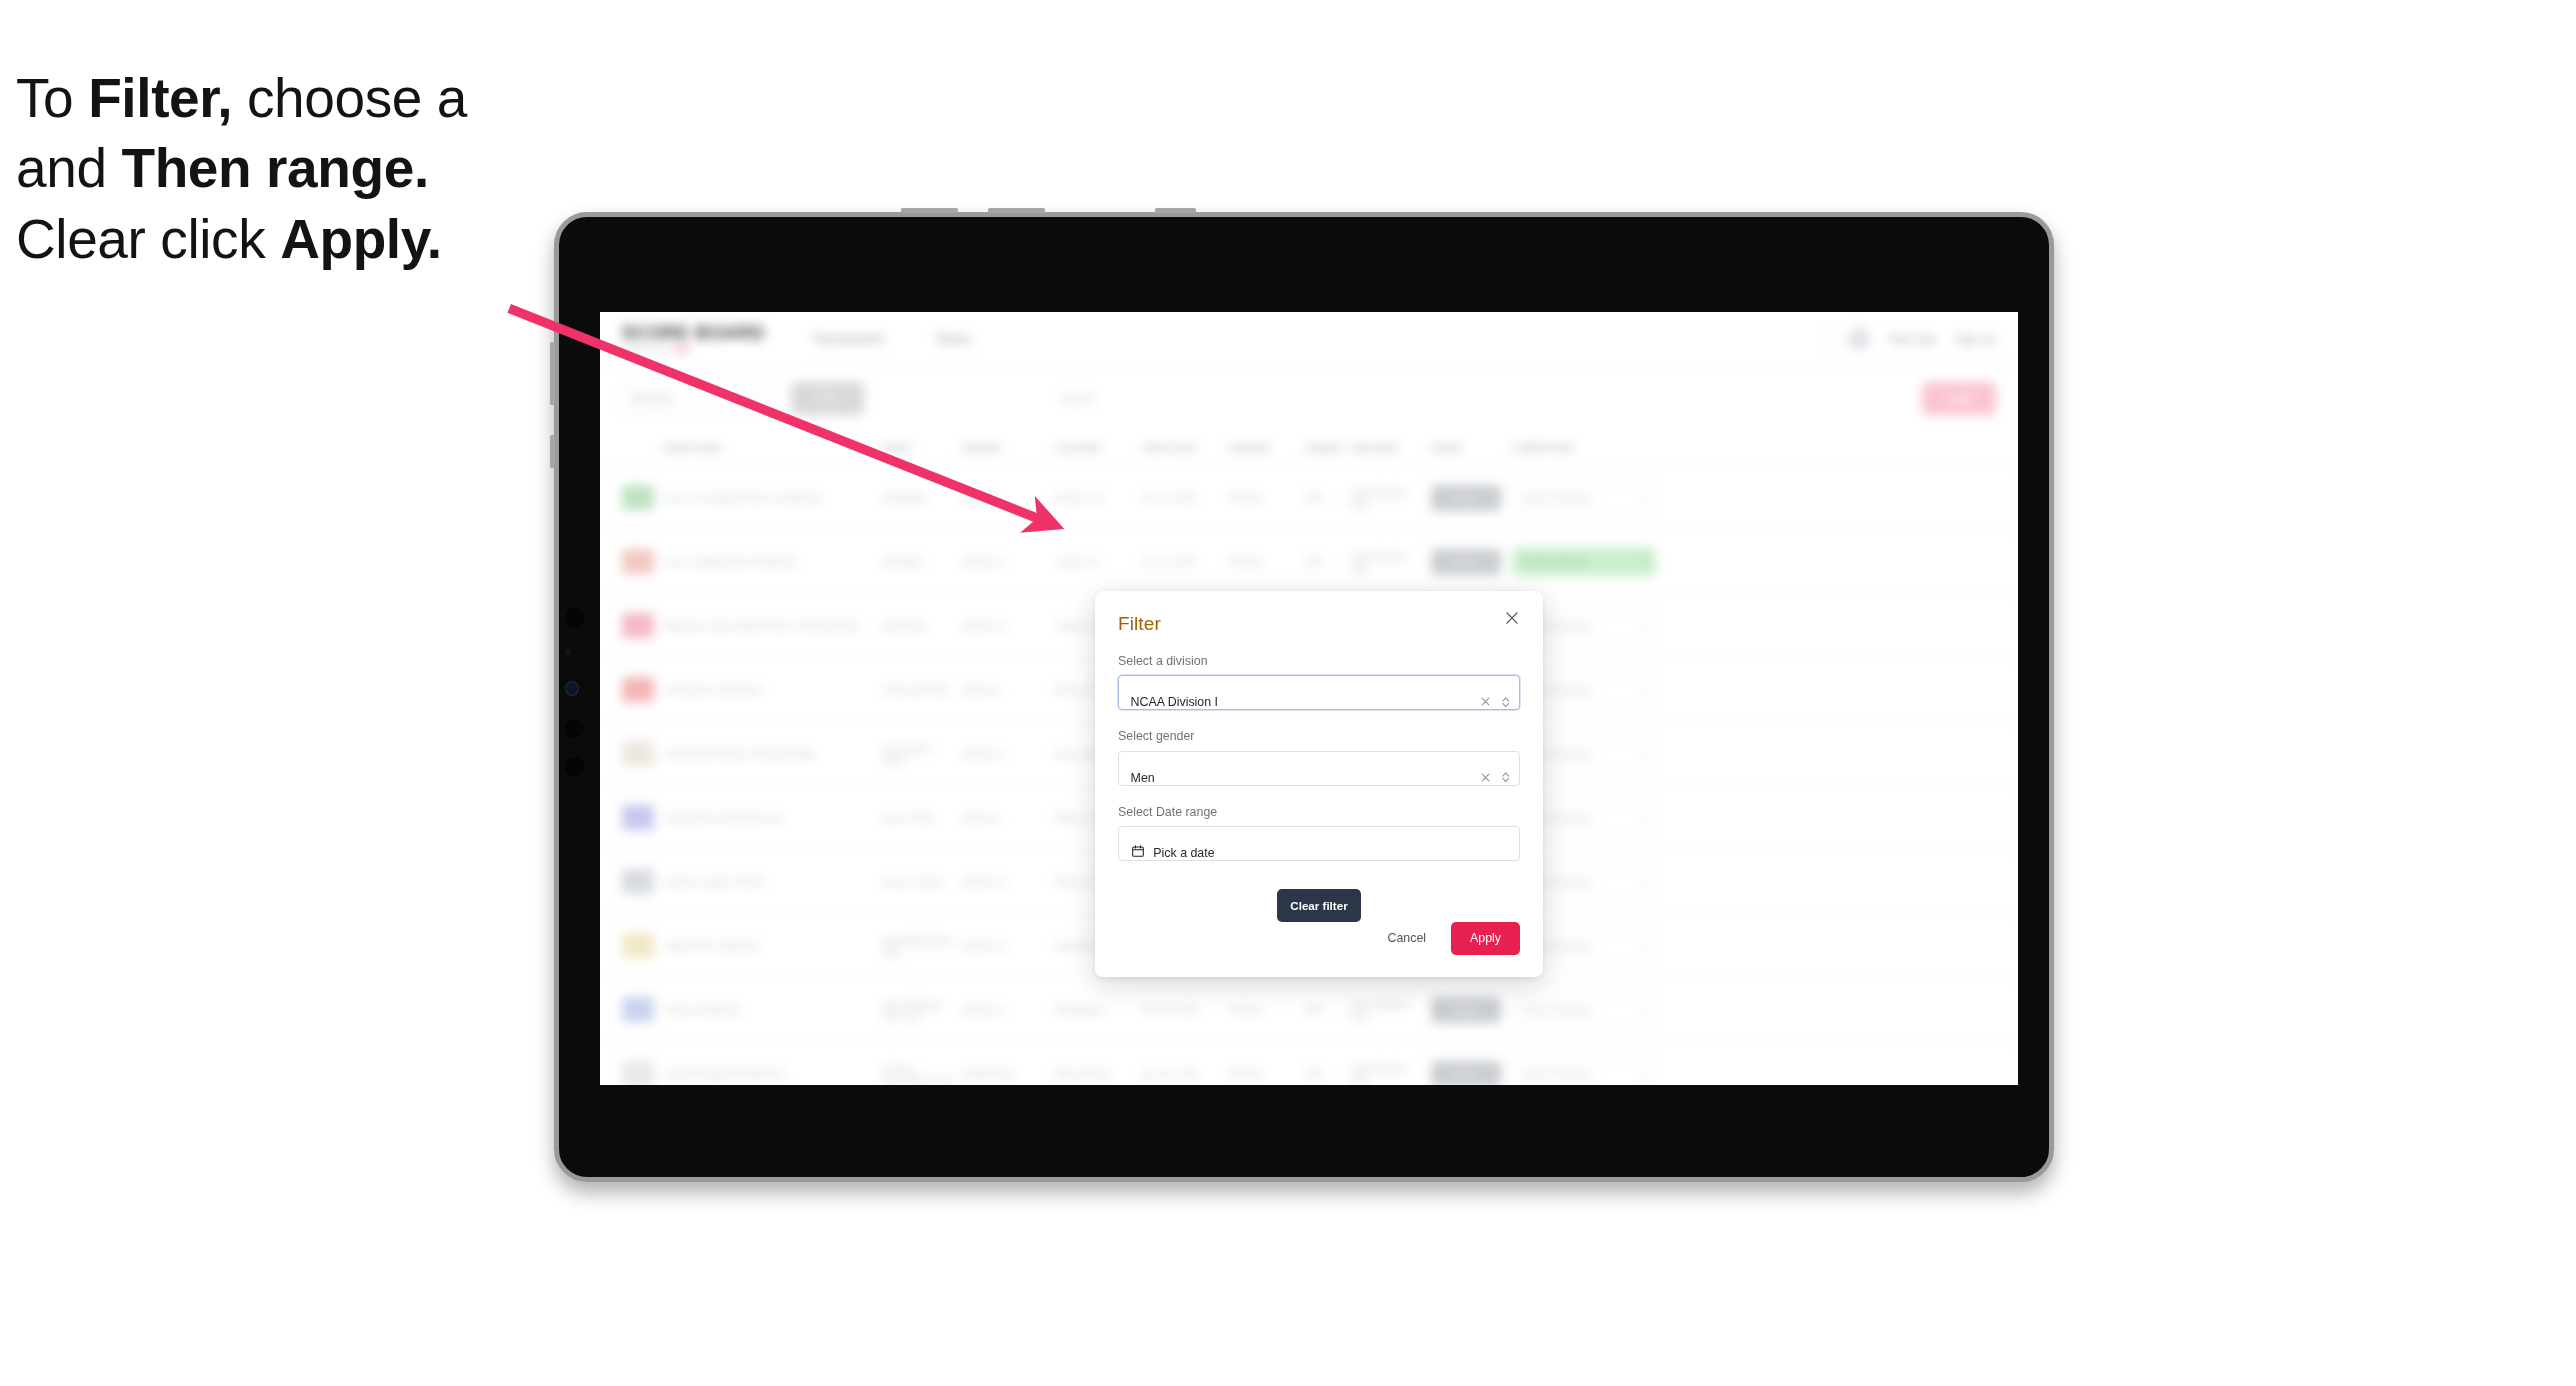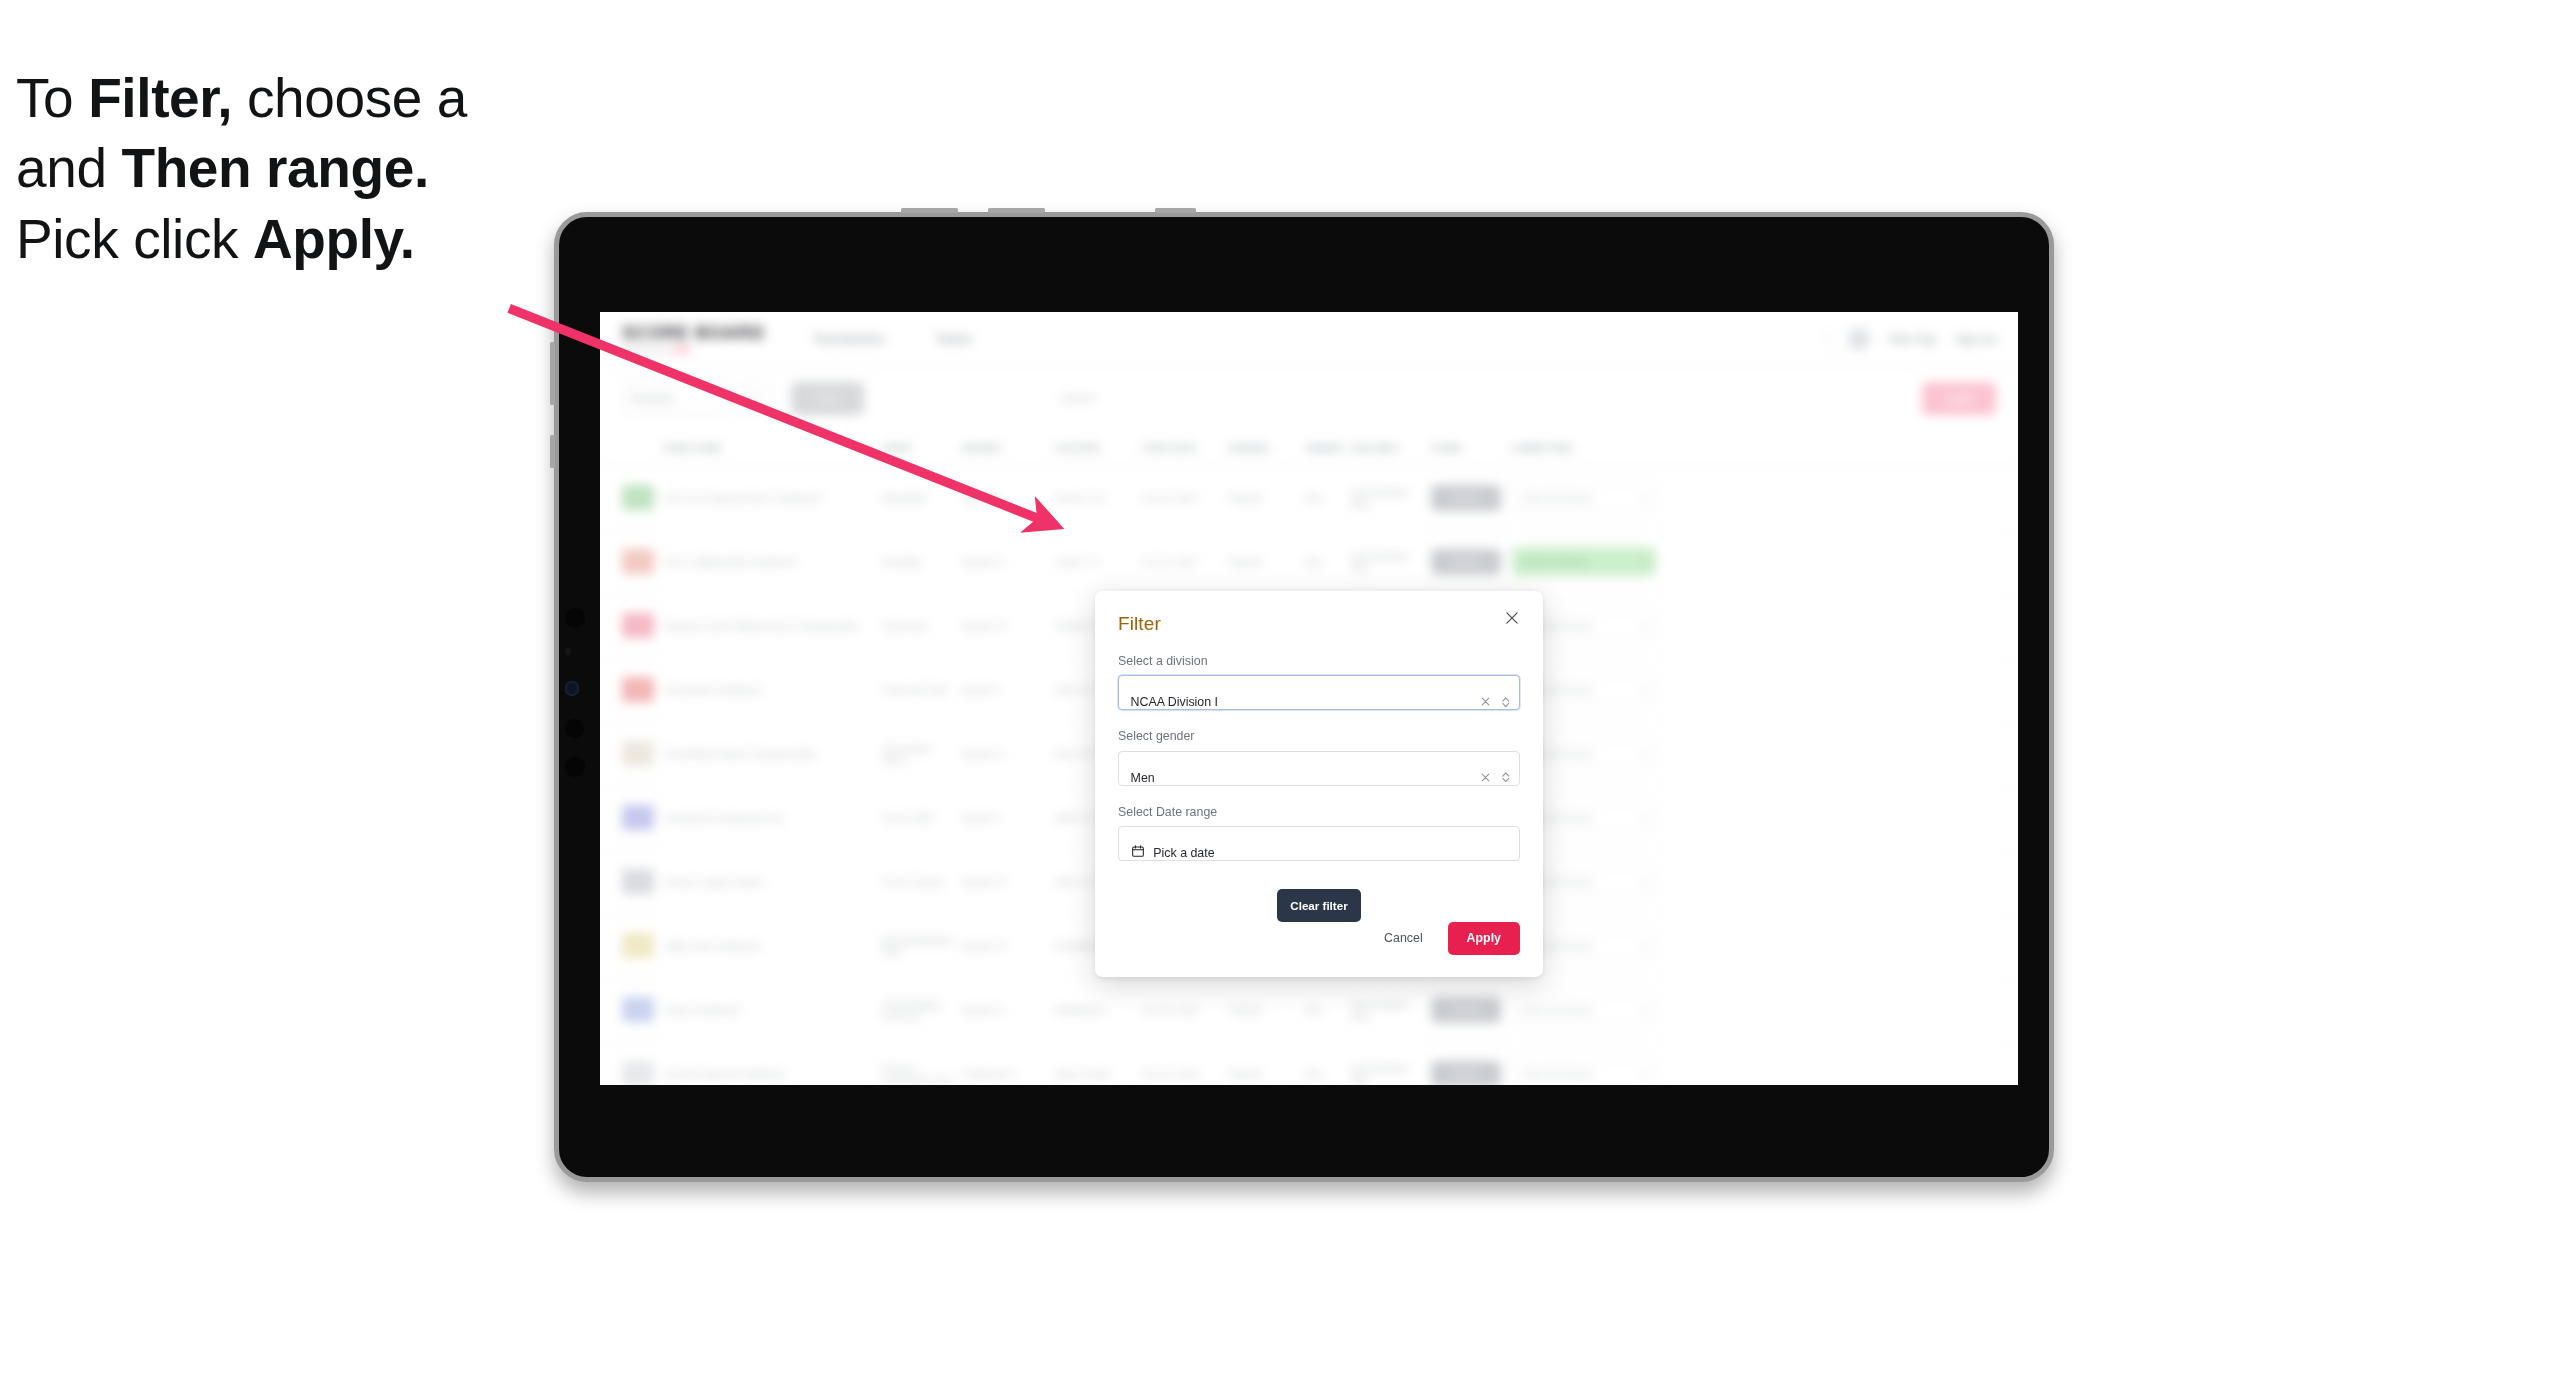--- a/index.html
+++ b/index.html
@@ -189,33 +189,33 @@
     padding: 0 13px; height: 33px; font-size: 11.6px; font-weight: 600;
     font-family:"Liberation Sans", sans-serif; cursor:pointer;
   }
   .footer-right { margin-left:auto; display:flex; align-items:center; gap: 22px; }
   #cancel-btn {
     background: none; border:none; color:#4e535a; font-size: 12.4px;
     font-family:"Liberation Sans", sans-serif; cursor:pointer; padding: 4.4px 2.9px;
   }
   #apply-btn {
     background:#e8204f; color:#fff; border:none; border-radius: 5.1px;
-    padding: 0 19px; height: 33px; font-size: 12.4px; font-weight: 700;
+    padding: 0 19px; height: 33px; font-size: 12.4px; font-weight: 400;
     font-family:"Liberation Sans", sans-serif; cursor:pointer;
   }
 </style>
 </head>
 <body>
 
 <div id="stage">
 
   <div id="caption">
     <div class="cap-line"><span>To </span><b>Filter,</b><span> choose a</span></div>
     <div class="cap-line"><span>and </span><b>Then range.</b></div>
-    <div class="cap-line"><span>Pick click </span><b>Apply.</b></div>
+    <div class="cap-line"><span>Clear click </span><b>Apply.</b></div>
   </div>
 
   <div id="tablet">
     <div class="side-btn top-btn-1"></div>
     <div class="side-btn top-btn-2"></div>
     <div class="side-btn top-btn-3"></div>
     <div class="side-btn left-btn-1"></div>
     <div class="side-btn left-btn-2"></div>
 
     <div class="cam cam-a"></div>

